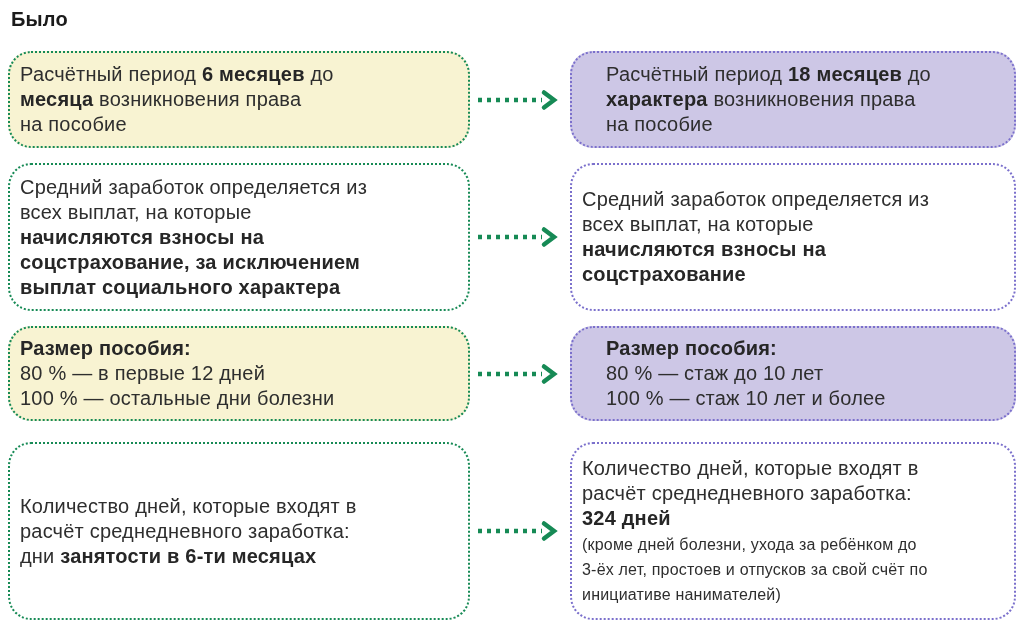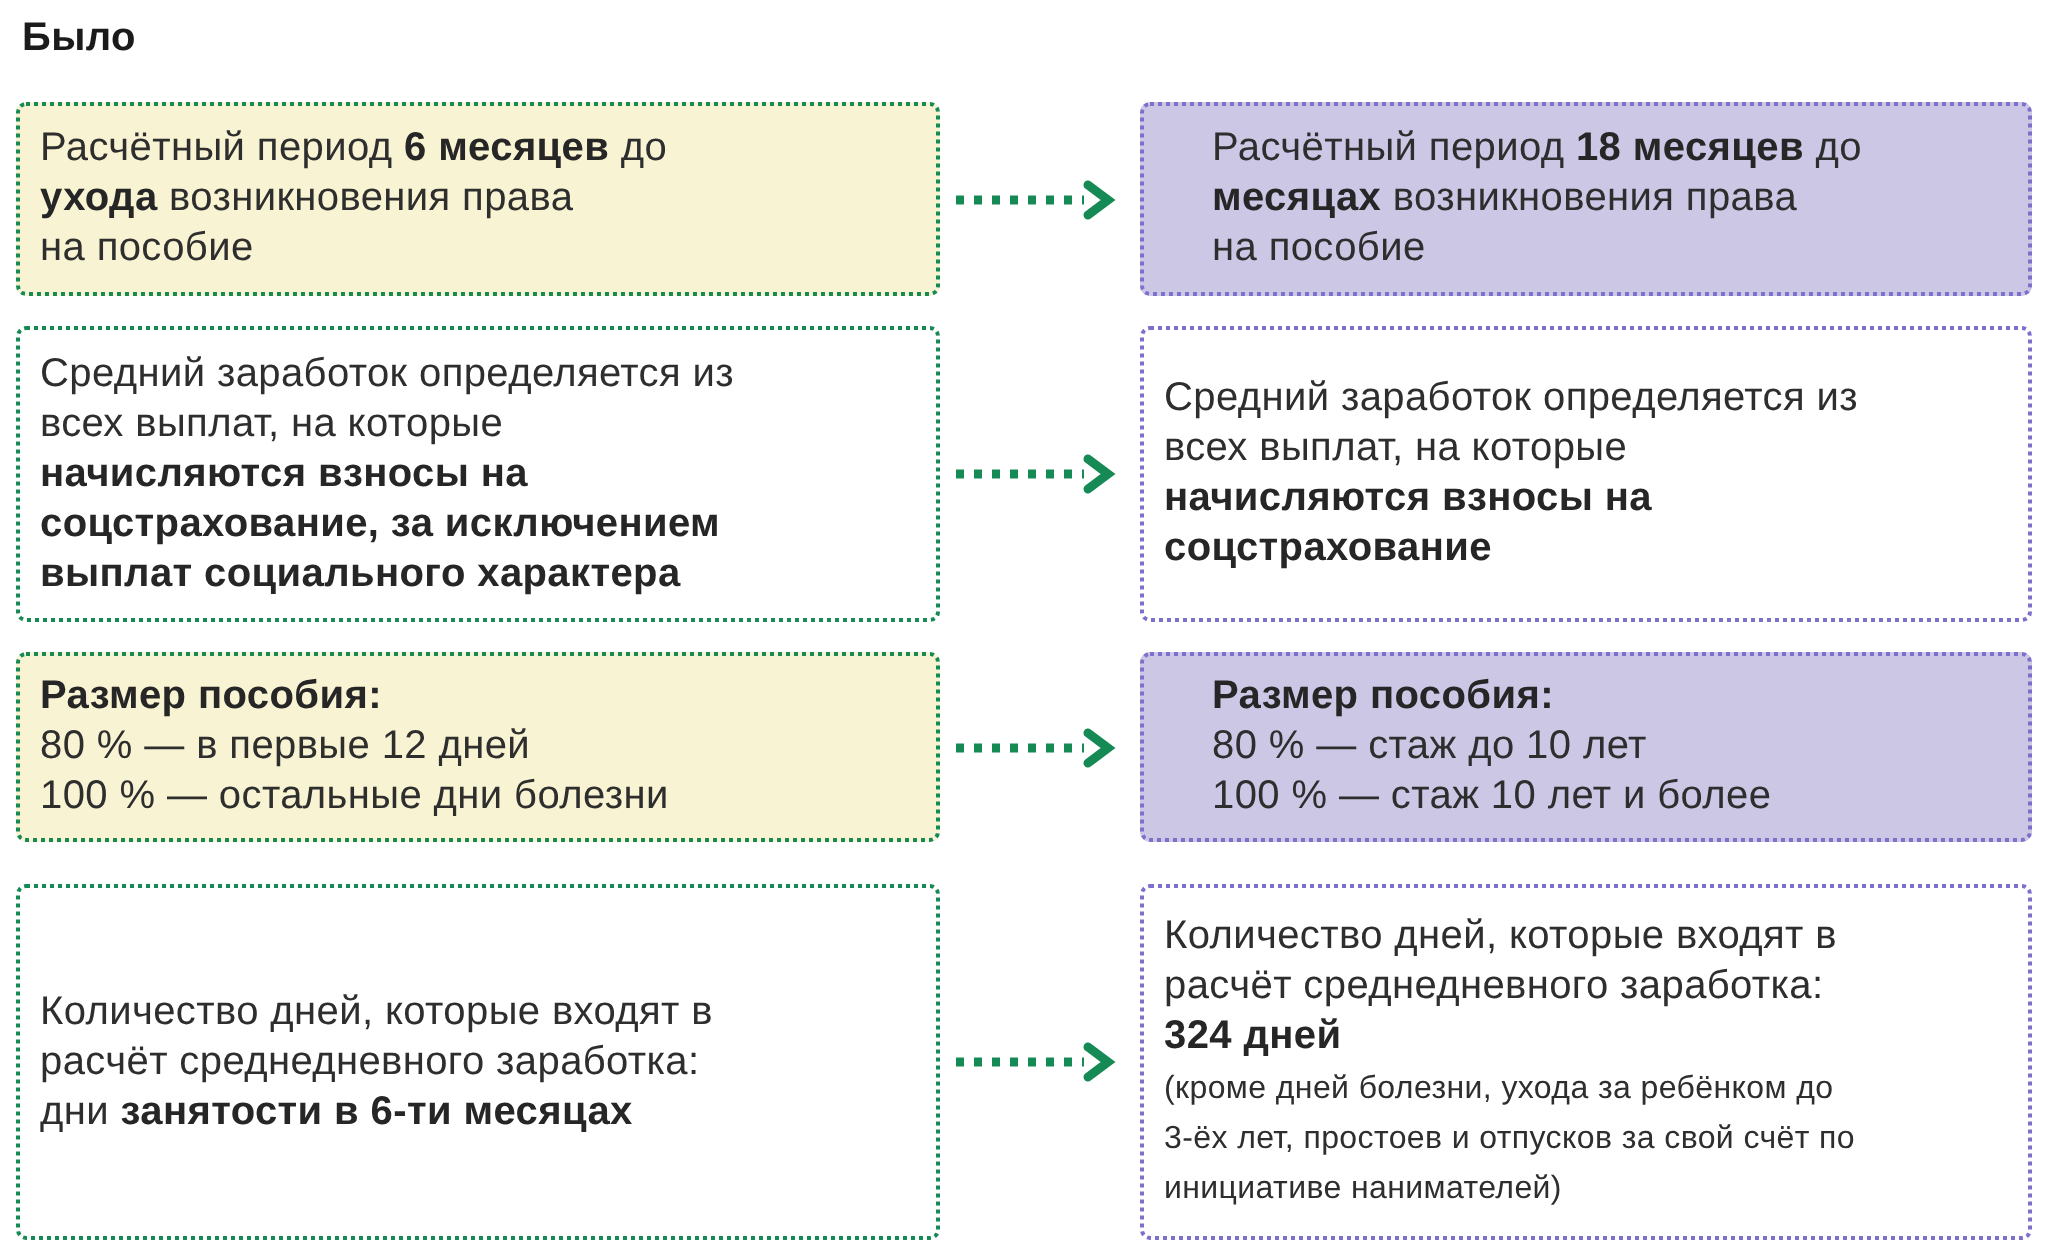--- a/index.html
+++ b/index.html
@@ -16,21 +16,21 @@
   .page{width:1024px;height:592px;padding:8px 8px 0 8px;}
   .headers{display:grid;grid-template-columns:462px 100px 446px;margin-bottom:20px;}
   .hdr{font-weight:bold;font-size:20px;color:var(--heading);letter-spacing:.2px;padding-left:3px;}
   .grid{display:block;}
   .brow{display:grid;grid-template-columns:462px 100px 446px;margin-bottom:15px;}
   .brow:nth-child(3){margin-bottom:21px;}
   .brow:nth-child(1){min-height:97px;}
   .brow:nth-child(2){min-height:148px;}
   .brow:nth-child(3){min-height:95px;}
   .brow:nth-child(4){min-height:178px;}
-  .box{border-radius:5px;padding:8px 10px;display:flex;flex-direction:column;justify-content:center;background:#fff;}
+  .box{border-radius:23px;padding:8px 10px;display:flex;flex-direction:column;justify-content:center;background:#fff;}
   .box.before{border:2px dotted var(--green);}
   .box.after{border:2px dotted var(--purple);}
   .brow.hl .box.before{background:var(--yellow-bg);}
   .brow.hl .box.after{background:var(--purple-bg);padding-left:34px;}
   .box-text{white-space:pre-line;font-size:20px;line-height:25px;color:var(--text);letter-spacing:.2px;}
   .box-text .b{font-weight:bold;color:#262626;}
   .box-text .small{font-size:16px;line-height:20px;}
   .mid{display:flex;align-items:center;justify-content:center;}
   .arrow{color:var(--green);display:block;}
 </style>
@@ -39,32 +39,32 @@
 
 <div class="page">
   <div class="headers">
     <div class="hdr">Было</div>
     <div></div>
   </div>
   <div class="grid">
   <div class="brow hl">
     <div class="box before">
       <div class="box-text"><span>Расчётный период </span><span class="b">6 месяцев</span><span> до
-</span><span class="b">ухода</span><span> возникновения права
+</span><span class="b">месяца</span><span> возникновения права
 на пособие</span></div>
     </div>
     <div class="mid">
       <svg class="arrow" width="88" height="22" viewBox="0 0 88 22" aria-hidden="true">
         <line x1="2" y1="11" x2="66" y2="11" stroke="currentColor" stroke-width="4.5" stroke-dasharray="4 5"></line>
         <path d="M68 3.5 L78 11 L68 18.5" fill="none" stroke="currentColor" stroke-width="4.5" stroke-linecap="round" stroke-linejoin="miter"></path>
       </svg>
     </div>
     <div class="box after">
       <div class="box-text"><span>Расчётный период </span><span class="b">18 месяцев</span><span> до
-</span><span class="b">месяцах</span><span> возникновения права
+</span><span class="b">характера</span><span> возникновения права
 на пособие</span></div>
     </div>
   </div>
 
   <div class="brow">
     <div class="box before">
       <div class="box-text"><span>Средний заработок определяется из
 всех выплат, на которые
 </span><span class="b">начисляются взносы на
 соцстрахование, за исключением

